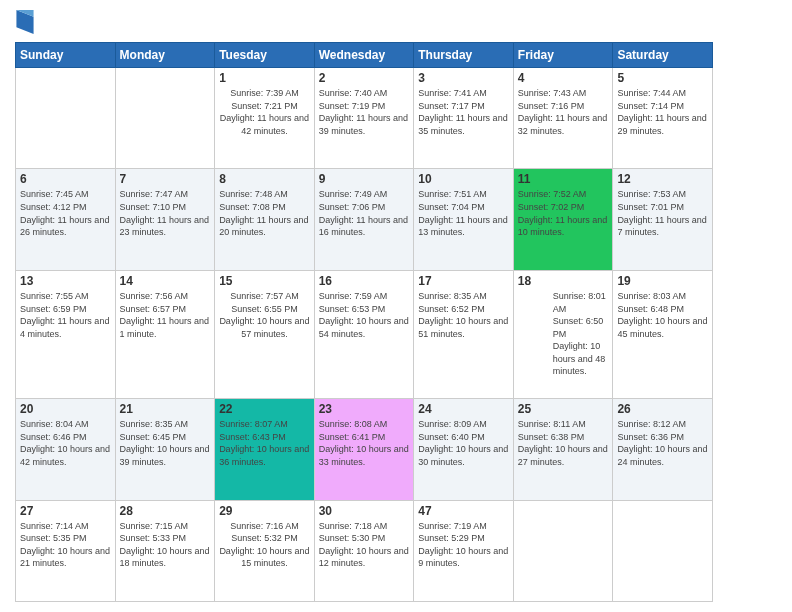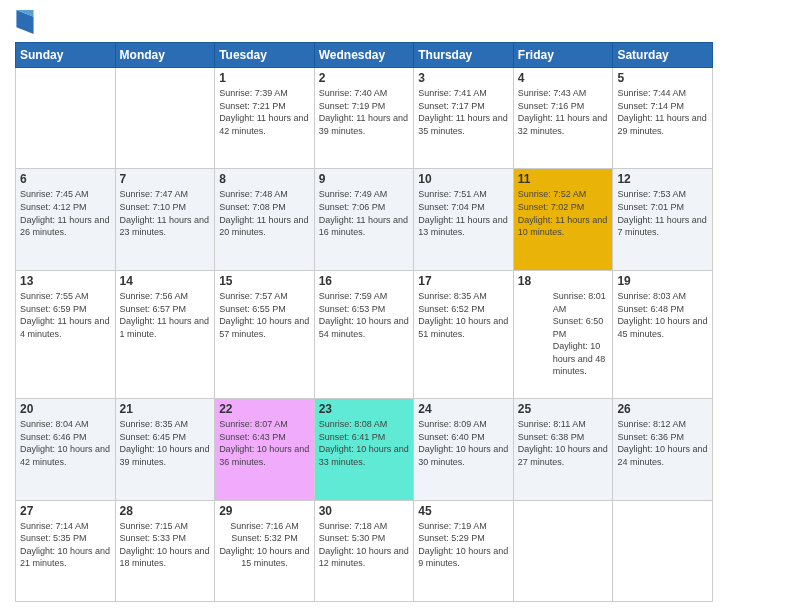--- a/index.html
+++ b/index.html
@@ -133,21 +133,21 @@
           <th>Friday</th>
           <th>Saturday</th>
         </tr>
     </thead>
     <tbody id="calendar-body">
     <tr>
           <td class="empty-cell"></td>
           <td class="empty-cell"></td>
           <td>
             <div class="day-num">1</div>
-            <div class="day-info" style="white-space: pre-line;">Sunrise: 7:39 AM
+            <div class="day-info" style="white-space: pre-line; text-align: center;">Sunrise: 7:39 AM
 Sunset: 7:21 PM
 Daylight: 11 hours and 42 minutes.</div>
           </td>
           <td>
             <div class="day-num">2</div>
             <div class="day-info" style="white-space: pre-line;">Sunrise: 7:40 AM
 Sunset: 7:19 PM
 Daylight: 11 hours and 39 minutes.</div>
           </td>
           <td>
@@ -193,21 +193,21 @@
             <div class="day-info" style="white-space: pre-line;">Sunrise: 7:49 AM
 Sunset: 7:06 PM
 Daylight: 11 hours and 16 minutes.</div>
           </td>
           <td style="background: rgb(240, 244, 248); margin-left: 41px;">
             <div class="day-num">10</div>
             <div class="day-info" style="white-space: pre-line;">Sunrise: 7:51 AM
 Sunset: 7:04 PM
 Daylight: 11 hours and 13 minutes.</div>
           </td>
-          <td style="background: #eab308;">
+          <td style="background: #22c55e;">
             <div class="day-num">11</div>
             <div class="day-info" style="white-space: pre-line;">Sunrise: 7:52 AM
 Sunset: 7:02 PM
 Daylight: 11 hours and 10 minutes.</div>
           </td>
           <td style="background: rgb(240, 244, 248);">
             <div class="day-num">12</div>
             <div class="day-info" style="white-space: pre-line;">Sunrise: 7:53 AM
 Sunset: 7:01 PM
 Daylight: 11 hours and 7 minutes.</div>
@@ -221,21 +221,21 @@
 Daylight: 11 hours and 4 minutes.</div>
           </td>
           <td>
             <div class="day-num">14</div>
             <div class="day-info" style="white-space: pre-line;">Sunrise: 7:56 AM
 Sunset: 6:57 PM
 Daylight: 11 hours and 1 minute.</div>
           </td>
           <td>
             <div class="day-num">15</div>
-            <div class="day-info" style="white-space: pre-line;">Sunrise: 7:57 AM
+            <div class="day-info" style="white-space: pre-line; text-align: center;">Sunrise: 7:57 AM
 Sunset: 6:55 PM
 Daylight: 10 hours and 57 minutes.</div>
           </td>
           <td>
             <div class="day-num">16</div>
             <div class="day-info" style="white-space: pre-line;">Sunrise: 7:59 AM
 Sunset: 6:53 PM
 Daylight: 10 hours and 54 minutes.</div>
           </td>
           <td>
@@ -263,27 +263,27 @@
             <div class="day-info" style="white-space: pre-line;">Sunrise: 8:04 AM
 Sunset: 6:46 PM
 Daylight: 10 hours and 42 minutes.</div>
           </td>
           <td style="background: rgb(240, 244, 248);">
             <div class="day-num">21</div>
             <div class="day-info" style="white-space: pre-line;">Sunrise: 8:35 AM
 Sunset: 6:45 PM
 Daylight: 10 hours and 39 minutes.</div>
           </td>
-          <td style="background: #f0abfc;">
+          <td style="background: #14b8a6;">
             <div class="day-num">22</div>
             <div class="day-info" style="white-space: pre-line;">Sunrise: 8:07 AM
 Sunset: 6:43 PM
 Daylight: 10 hours and 36 minutes.</div>
           </td>
-          <td style="background: #5eead4;">
+          <td style="background: #f0abfc;">
             <div class="day-num">23</div>
             <div class="day-info" style="white-space: pre-line;">Sunrise: 8:08 AM
 Sunset: 6:41 PM
 Daylight: 10 hours and 33 minutes.</div>
           </td>
           <td style="background: rgb(240, 244, 248);">
             <div class="day-num">24</div>
             <div class="day-info" style="white-space: pre-line;">Sunrise: 8:09 AM
 Sunset: 6:40 PM
 Daylight: 10 hours and 30 minutes.</div>
@@ -320,21 +320,21 @@
 Sunset: 5:32 PM
 Daylight: 10 hours and 15 minutes.</div>
           </td>
           <td>
             <div class="day-num">30</div>
             <div class="day-info" style="white-space: pre-line;">Sunrise: 7:18 AM
 Sunset: 5:30 PM
 Daylight: 10 hours and 12 minutes.</div>
           </td>
           <td>
-            <div class="day-num">45</div>
+            <div class="day-num">47</div>
             <div class="day-info" style="white-space: pre-line;">Sunrise: 7:19 AM
 Sunset: 5:29 PM
 Daylight: 10 hours and 9 minutes.</div>
           </td>
           <td class="empty-cell"></td>
           <td class="empty-cell"></td>
         </tr>
       </tbody>
   </table>
 </div>

